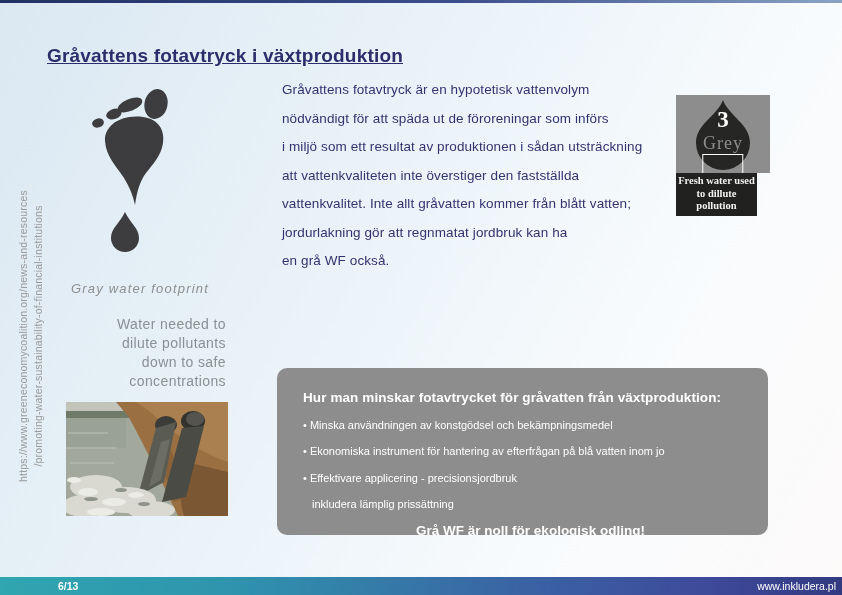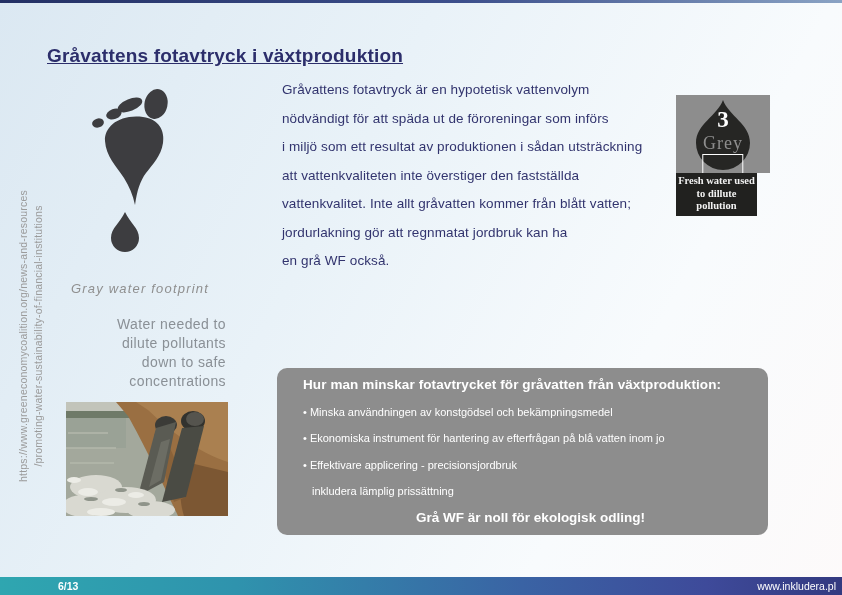--- a/index.html
+++ b/index.html
@@ -69,21 +69,21 @@
   .badge-caption {
     width:81px; background:#21211f; color:#f2f2f2; text-align:center;
     font-family:"Liberation Serif", serif; font-weight:700;
     font-size:10.5px; line-height:12.5px; padding:2px 0 3px 0;
   }
 
   
   .reduction-box {
     position:absolute; left:277px; top:368px; width:491px; height:167px;
     background:#8d8d8d; border-radius:10px; color:#ffffff;
-    padding:4px 0 0 26px; overflow:hidden;
+    padding:17px 0 0 26px; overflow:hidden;
   }
   .rb-title { font-size:13.5px; font-weight:700; line-height:26.5px; letter-spacing:0.1px; }
   .rb-line  { font-size:11px; line-height:26.5px; white-space:nowrap; }
   .rb-cont  { padding-left:9px; }
   .rb-highlight {
     font-size:13.5px; font-weight:700; line-height:26.5px; text-align:center;
     width:455px;
   }
 
   

